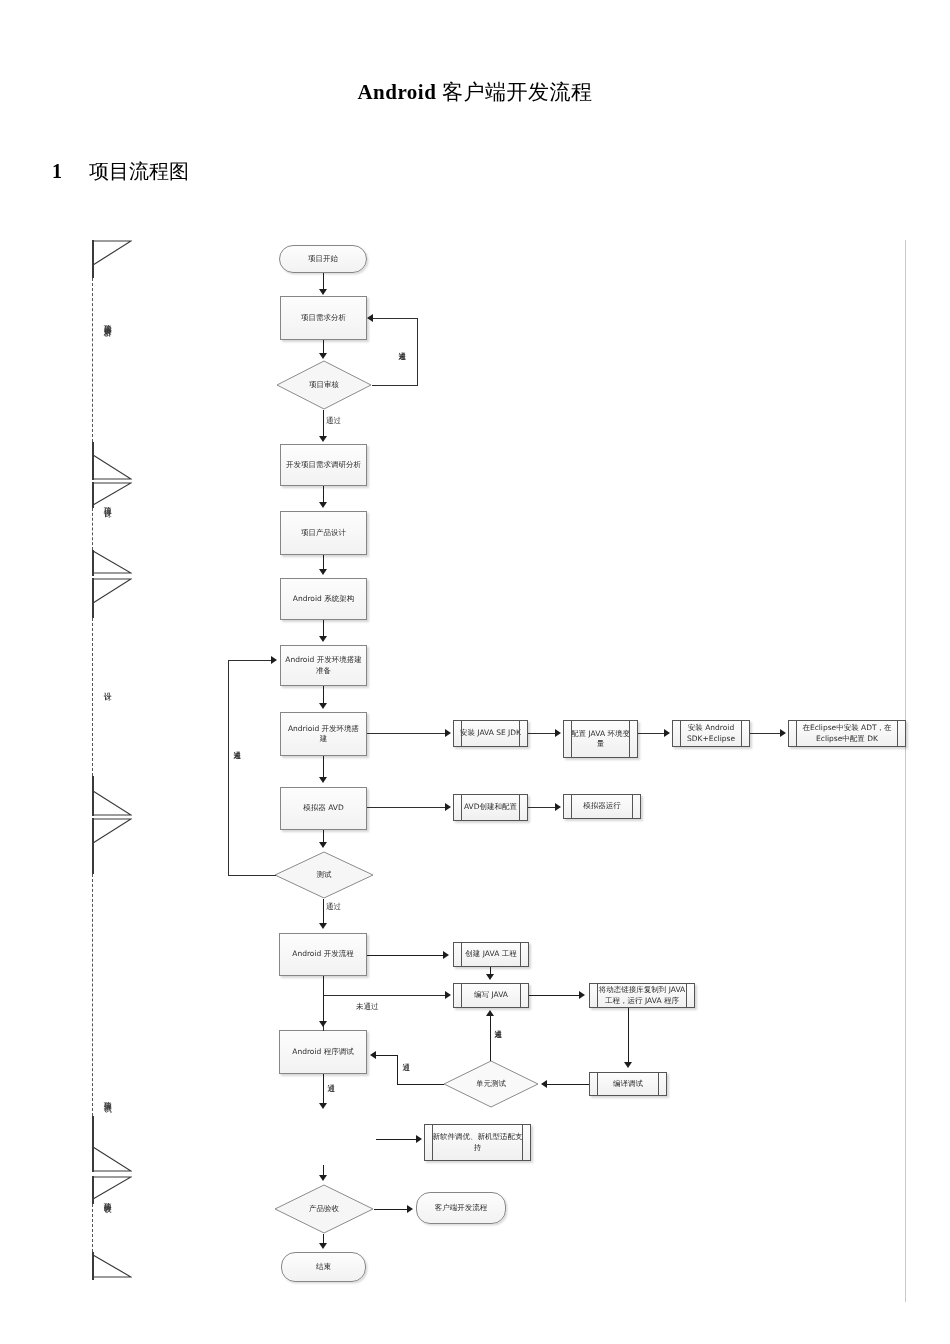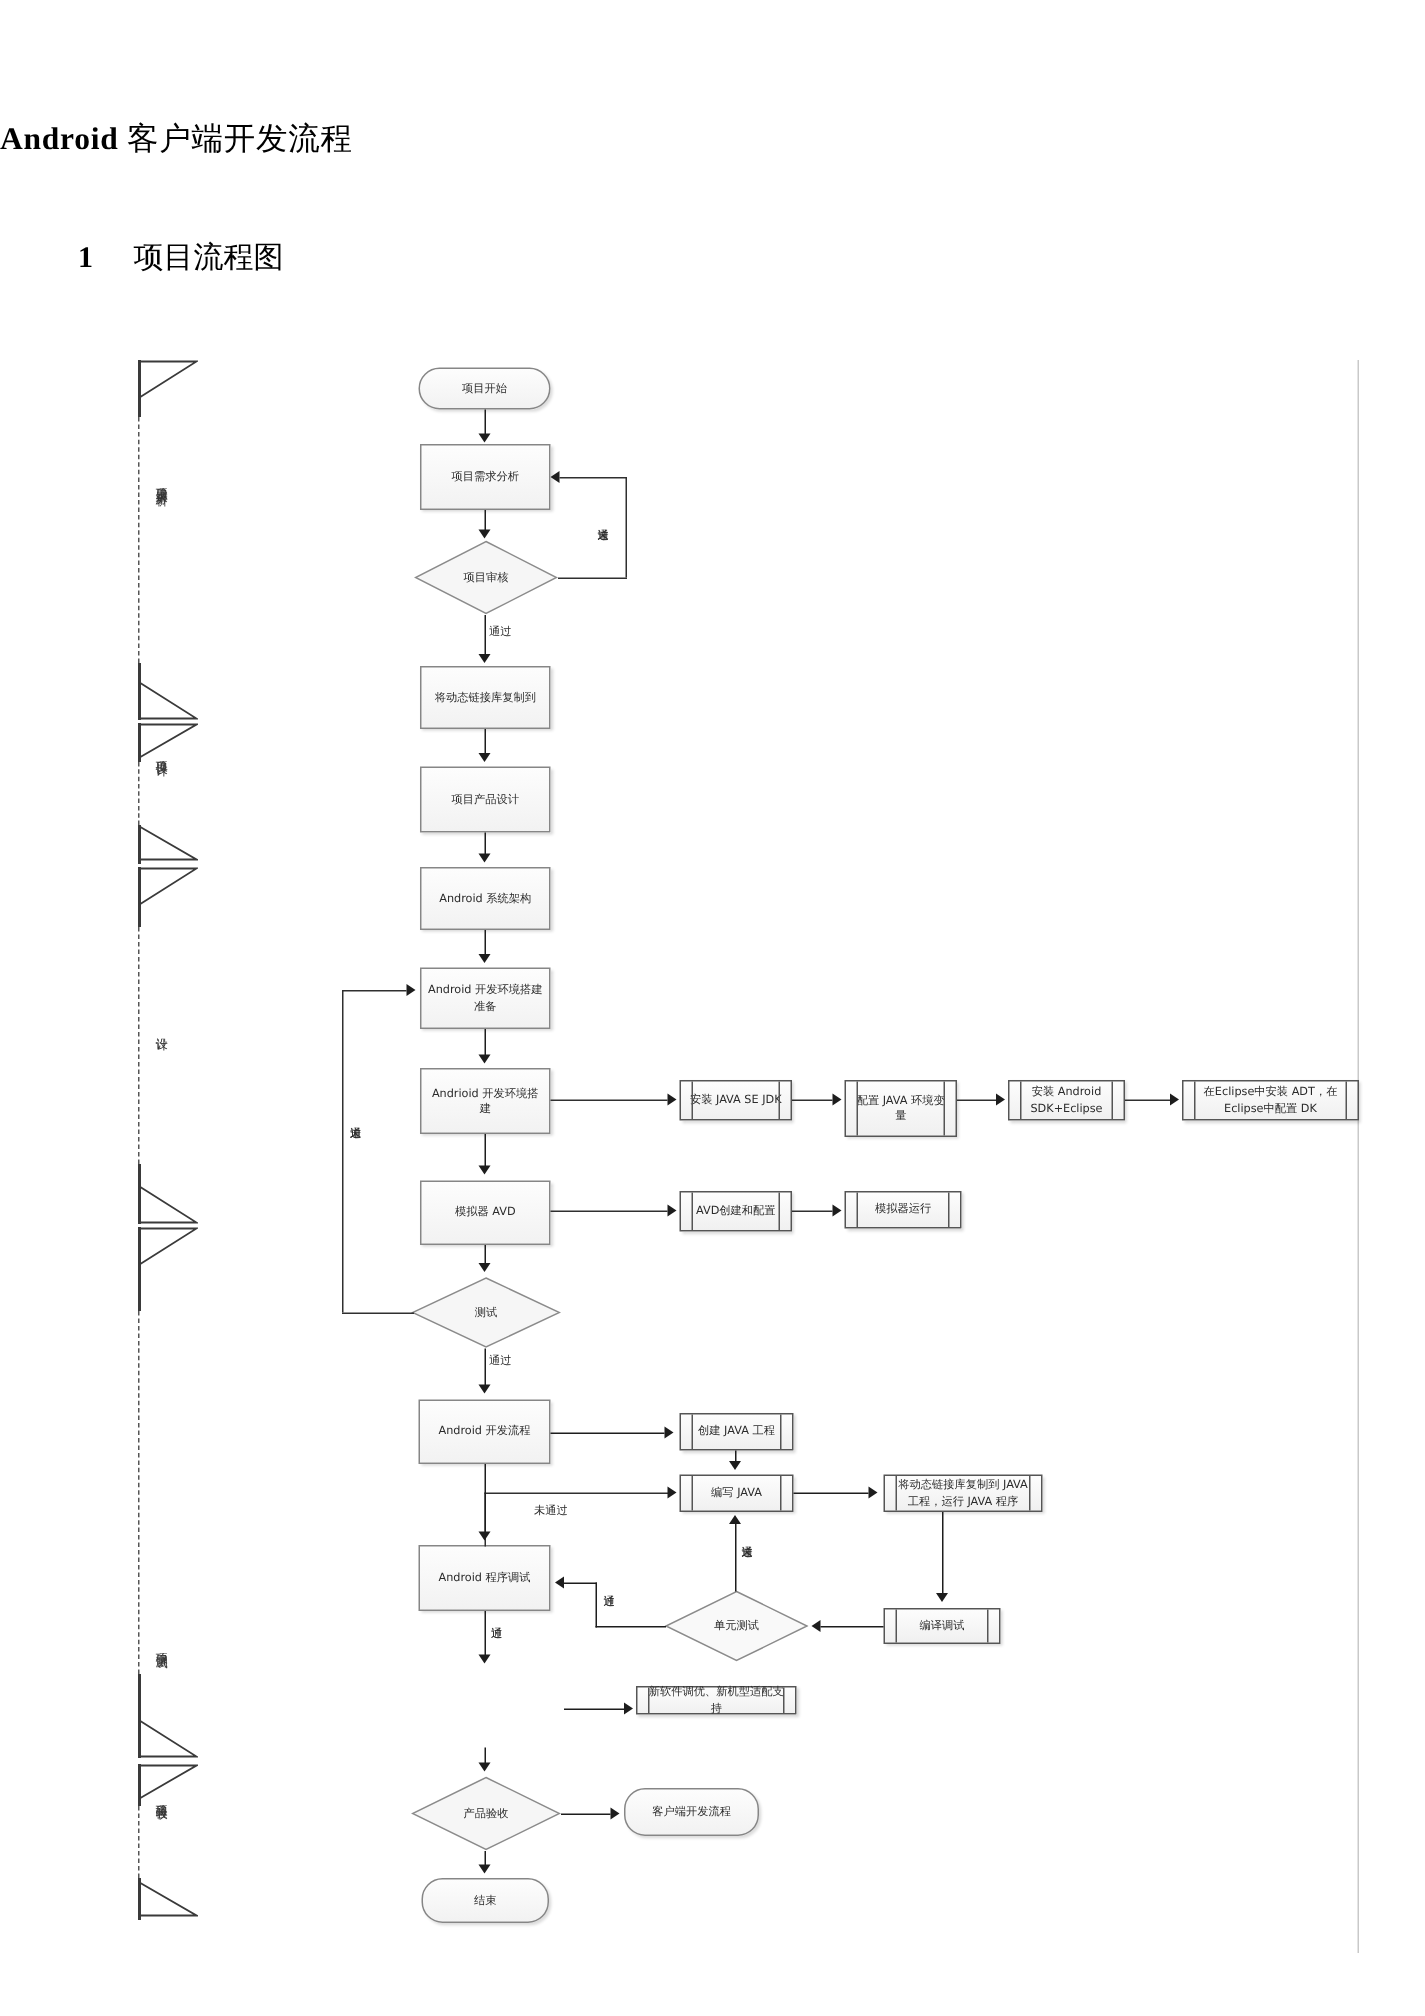--- a/index.html
+++ b/index.html
@@ -1,19 +1,19 @@
 <!DOCTYPE html>
 <html><head>
 <meta charset="utf-8">
 <style>
   html,body{margin:0;padding:0;background:#ffffff;}
   body{width:950px;height:1344px;position:relative;font-family:"Liberation Serif","DejaVu Serif",serif;color:#000;}
   #page{position:relative;width:950px;height:1344px;overflow:hidden;background:#fff;}
 
-  .doc-title{position:absolute;left:0;top:78px;width:950px;font-size:21px;font-weight:bold;letter-spacing:.5px;}
+  .doc-title{position:absolute;left:0;top:78px;width:950px;text-align:center;font-size:21px;font-weight:bold;letter-spacing:.5px;}
   .doc-title .en{font-family:"Liberation Serif",serif;font-weight:bold;}
   .doc-title .cn{font-weight:normal;font-family:"DejaVu Serif",serif;}
 
   .heading{position:absolute;left:52px;top:158px;font-size:20px;font-weight:bold;}
   .heading .num{font-family:"Liberation Serif",serif;}
   .heading .txt{font-weight:normal;font-family:"DejaVu Serif",serif;margin-left:22px;}
 
   #canvas{position:absolute;left:16px;top:0;width:950px;height:1344px;}
 
   
@@ -165,21 +165,21 @@
 
     <div class="node" style="left:264px;top:296px;width:87px;height:44px;">项目需求分析</div>
 
     <div class="diamond" style="left:260px;top:360px;width:96px;height:50px;text-decoration:underline;">
       <svg width="96" height="50" viewBox="0 0 96 50">
           <polygon points="48,1 95,25 48,49 1,25" fill="#f6f6f6" stroke="#8b8b8b" stroke-width="1"></polygon>
         </svg>
       <div class="dlabel">项目审核</div>
     </div>
 
-    <div class="node" style="left:264px;top:444px;width:87px;height:42px;">将动态链接库复制到</div>
+    <div class="node" style="left:264px;top:444px;width:87px;height:42px;">开发项目需求调研分析</div>
 
     <div class="node" style="left:264px;top:511px;width:87px;height:44px;">项目产品设计</div>
 
     <div class="node" style="left:264px;top:578px;width:87px;height:42px;">Android 系统架构</div>
 
     <div class="node" style="left:264px;top:645px;width:87px;height:41px;">Android 开发环境搭建准备</div>
 
     <div class="node" style="left:264px;top:712px;width:87px;height:44px;">Andrioid 开发环境搭建</div>
 
     <div class="node" style="left:264px;top:787px;width:87px;height:43px;">模拟器 AVD</div>
@@ -220,21 +220,21 @@
     <div class="node predef" style="left:573px;top:983px;width:106px;height:25px;">将动态链接库复制到 JAVA 工程，运行 JAVA 程序</div>
     <div class="node predef" style="left:573px;top:1072px;width:78px;height:24px;">编译调试</div>
 
     <div class="diamond" style="left:427px;top:1060px;width:96px;height:48px;">
       <svg width="96" height="48" viewBox="0 0 96 48">
           <polygon points="48,1 95,24 48,47 1,24" fill="#f9f9f9" stroke="#8b8b8b" stroke-width="1"></polygon>
         </svg>
       <div class="dlabel">单元测试</div>
     </div>
 
-    <div class="node predef" style="left:408px;top:1124px;width:107px;height:19px;">新软件调优、新机型适配支持</div>
+    <div class="node predef" style="left:408px;top:1124px;width:107px;height:37px;">新软件调优、新机型适配支持</div>
 
     <div class="ln v thick" style="left:307px;top:273px;height:17px;"></div>
     <div class="arw down" style="left:303px;top:289px;"></div>
 
     <div class="ln v thick" style="left:307px;top:340px;height:14px;"></div>
     <div class="arw down" style="left:303px;top:353px;"></div>
 
     <div class="ln h" style="left:356px;top:385px;width:46px;"></div>
     <div class="ln v" style="left:401px;top:318px;height:67px;"></div>
     <div class="ln h" style="left:357px;top:318px;width:45px;"></div>

